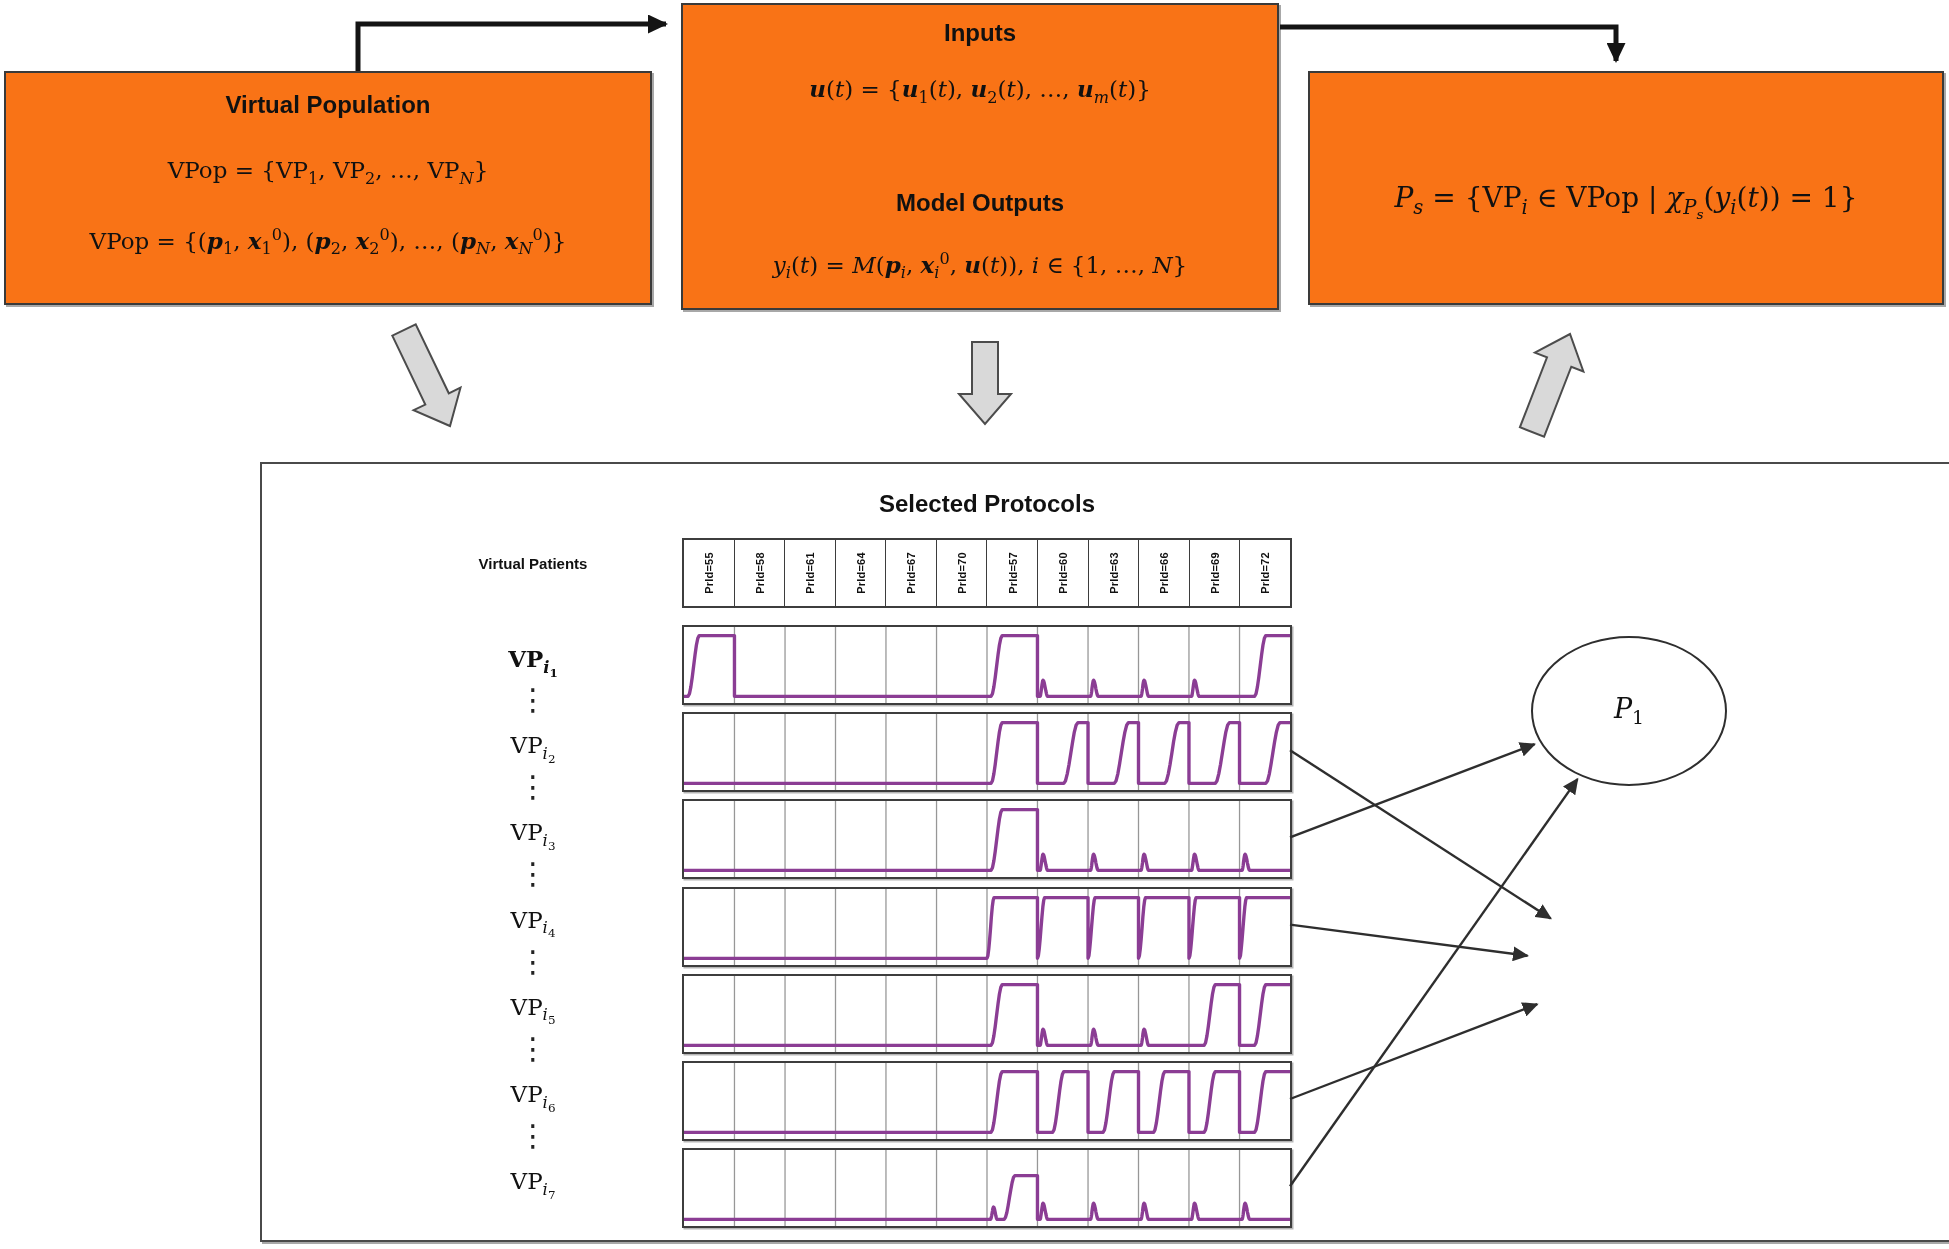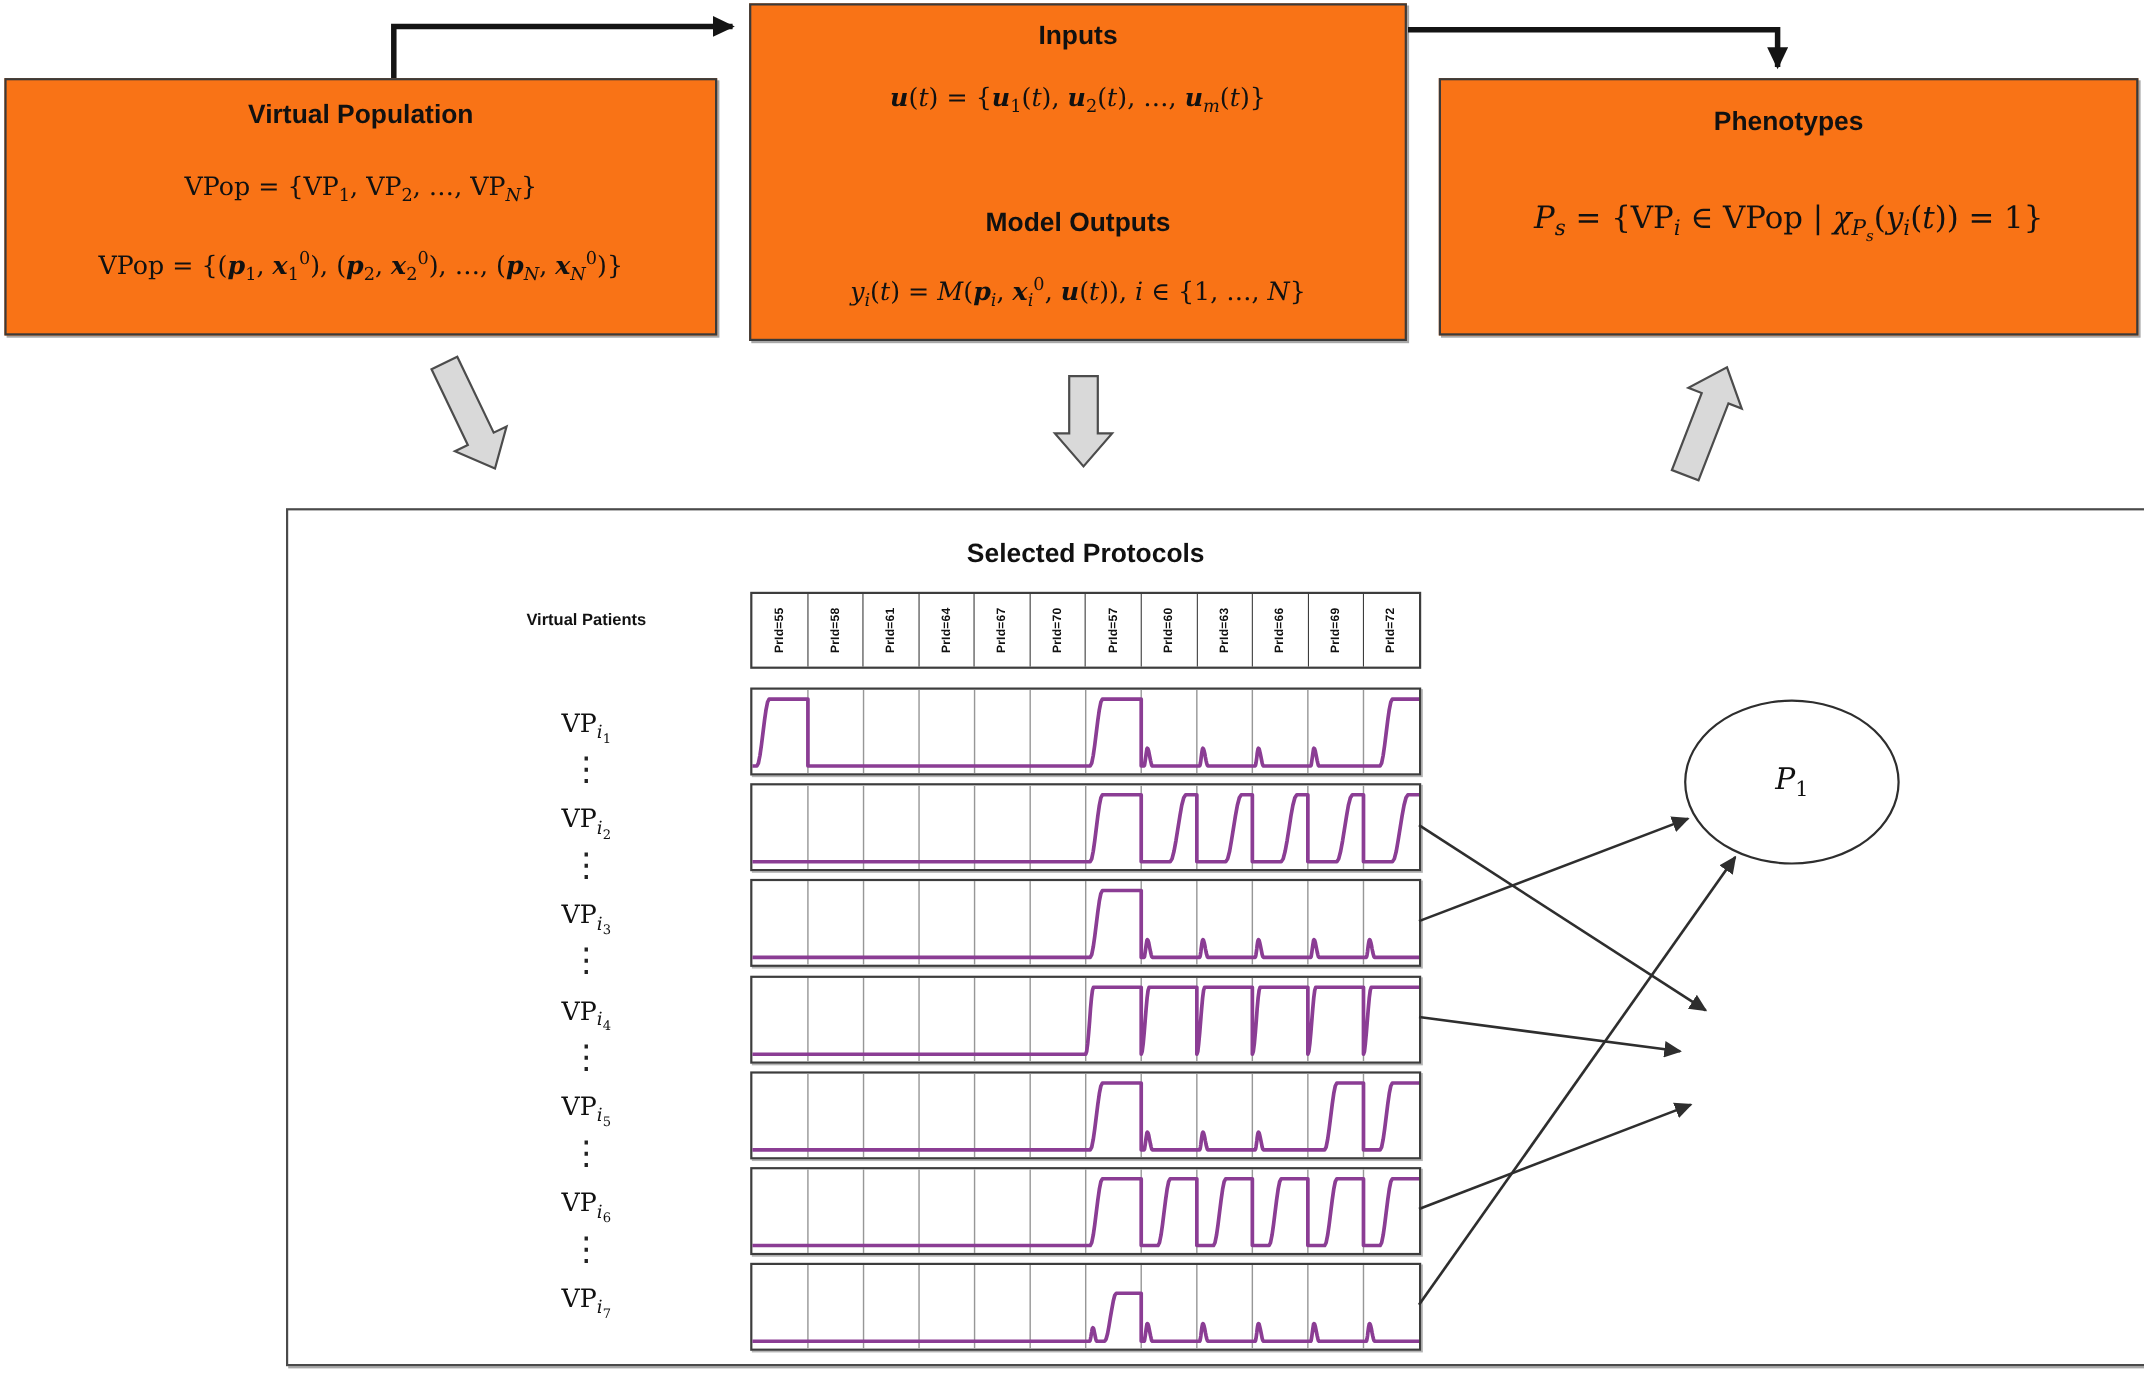--- a/index.html
+++ b/index.html
@@ -60,21 +60,20 @@
   </div>
 
   <div class="box" id="box-inputs">
     <div class="box-title" style="top:14px">Inputs</div>
     <div class="math" style="top:70px"><b>u</b>(<i>t</i>) = {<b>u</b><sub>1</sub>(<i>t</i>), <b>u</b><sub>2</sub>(<i>t</i>), …, <b>u</b><sub><i>m</i></sub>(<i>t</i>)}</div>
     <div class="box-title" style="top:184px">Model Outputs</div>
     <div class="math" style="top:244px"><i>y</i><sub><i>i</i></sub>(<i>t</i>) = <i>M</i>(<b>p</b><sub><i>i</i></sub>, <b>x</b><sub><i>i</i></sub><sup>0</sup>, <b>u</b>(<i>t</i>)), <i>i</i> ∈ {1, …, <i>N</i>}</div>
   </div>
 
   <div class="box" id="box-phen">
-    <div class="box-title" style="top:24px">Phenotypes</div>
     <div class="math" style="top:108px;font-size:28px"><i>P</i><sub><i>s</i></sub> = {VP<sub><i>i</i></sub> ∈ VPop | <i>χ</i><sub><i>P</i><sub><i>s</i></sub></sub>(<i>y</i><sub><i>i</i></sub>(<i>t</i>)) = 1}</div>
   </div>
 
   <div id="panel">
     <div id="panel-title">Selected Protocols</div>
     <div id="patients-label">Virtual Patients</div>
     <div id="protocol-header">
         <div class="hdr-cell">
           <span class="hdr-label">PrId=55</span>
         </div>
@@ -106,21 +105,21 @@
           <span class="hdr-label">PrId=66</span>
         </div>
         <div class="hdr-cell">
           <span class="hdr-label">PrId=69</span>
         </div>
         <div class="hdr-cell">
           <span class="hdr-label">PrId=72</span>
         </div>
       </div>
     <div id="rows-container" style="position:absolute;left:0;top:0;width:100%;height:100%;">
-        <div class="row-label" style="top: 181px;">VP<sub><i>i</i><sub>1</sub></sub></div>
+        <div class="row-label" style="top: 181px; font-weight: bold;">VP<sub><i>i</i><sub>1</sub></sub></div>
         <div class="vdots" style="top: 221px;">⋮</div>
         <div class="strip" style="top: 161px;">
           <svg viewBox="0 0 610 80" preserveAspectRatio="none">
             <line x1="50.8" y1="0" x2="50.8" y2="80" stroke="#979797" stroke-width="1.3"></line>
             <line x1="101.7" y1="0" x2="101.7" y2="80" stroke="#979797" stroke-width="1.3"></line>
             <line x1="152.5" y1="0" x2="152.5" y2="80" stroke="#979797" stroke-width="1.3"></line>
             <line x1="203.3" y1="0" x2="203.3" y2="80" stroke="#979797" stroke-width="1.3"></line>
             <line x1="254.2" y1="0" x2="254.2" y2="80" stroke="#979797" stroke-width="1.3"></line>
             <line x1="305.0" y1="0" x2="305.0" y2="80" stroke="#979797" stroke-width="1.3"></line>
             <line x1="355.8" y1="0" x2="355.8" y2="80" stroke="#979797" stroke-width="1.3"></line>

